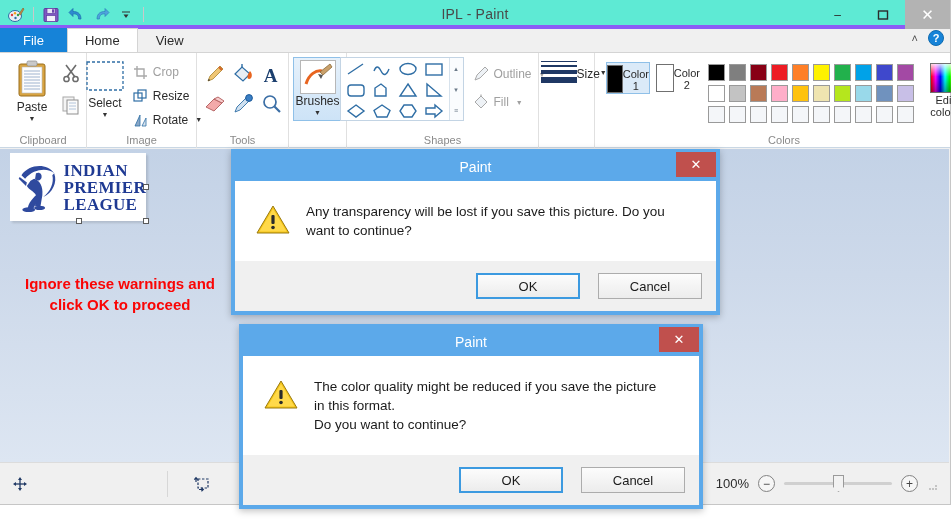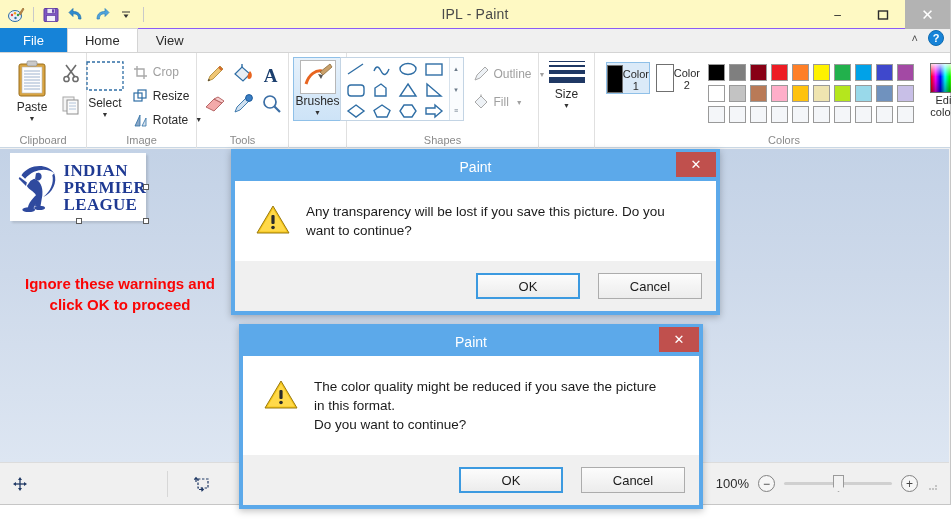--- a/index.html
+++ b/index.html
@@ -24,22 +24,22 @@
     background: #f0f0f0;
     border: 1px solid #c6c6c6;
     border-top: none;
     border-left: none;
   }
 
   
   .titlebar {
     position: relative;
     height: 29px;
-    background: #fef9c3;
-    border-bottom: 1px solid #8b5cf6;
+    background: #5eead4;
+    border-bottom: 4px solid #8b5cf6;
   }
   .title-text {
     position: absolute;
     left: 0; right: 0; top: 0;
     height: 29px; line-height: 29px;
     text-align: center;
     font-size: 14px;
     color: #4a4a4a;
     letter-spacing: .2px;
   }
@@ -203,21 +203,21 @@
   .shapescroll {
     width: 14px;
     border-left: 1px solid #d7e2ec;
     background: #fafcfe;
     display: flex; flex-direction: column;
     align-items: center; justify-content: space-around;
     font-size: 7px; color: #6b7a89;
   }
 
   .sizebtn {
-    display: flex; flex-direction: column; align-items: center;
+    display: flex; flex-direction: row; align-items: center;
     width: 52px; padding-top: 4px;
   }
   .sizelines { display: flex; flex-direction: column; gap: 3px; align-items: center; }
   .sizelines i { display: block; background: #1f3864; width: 36px; }
 
   
   .colorsgrp { display: flex; align-items: flex-start; padding-top: 5px; gap: 6px; }
   .colorslot {
     display: flex; flex-direction: row; align-items: center;
     width: 44px; padding: 2px 0 0 0;

